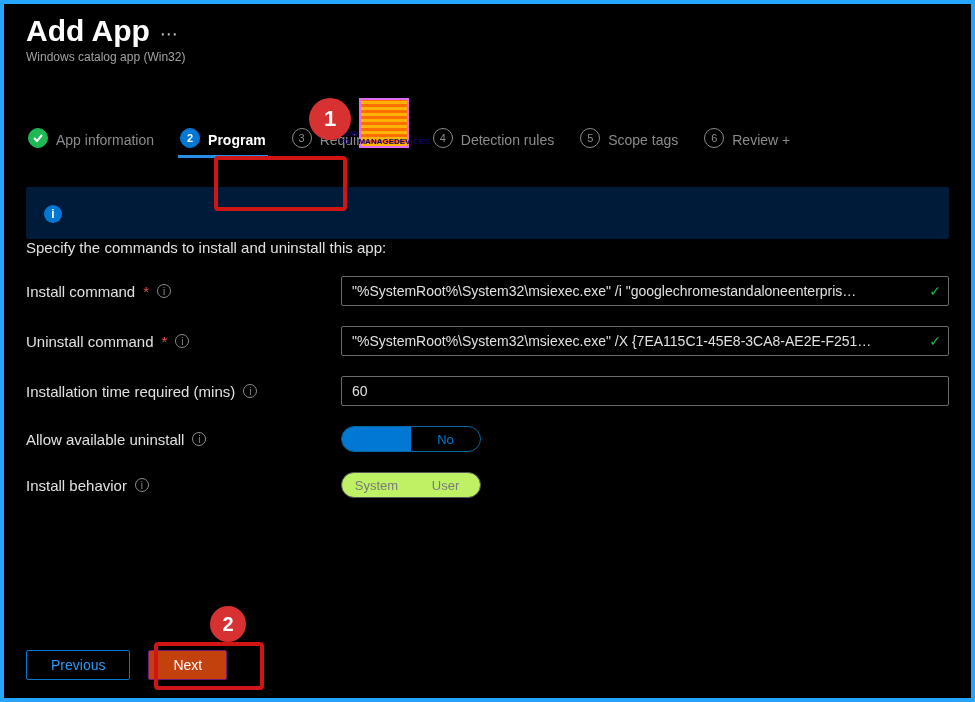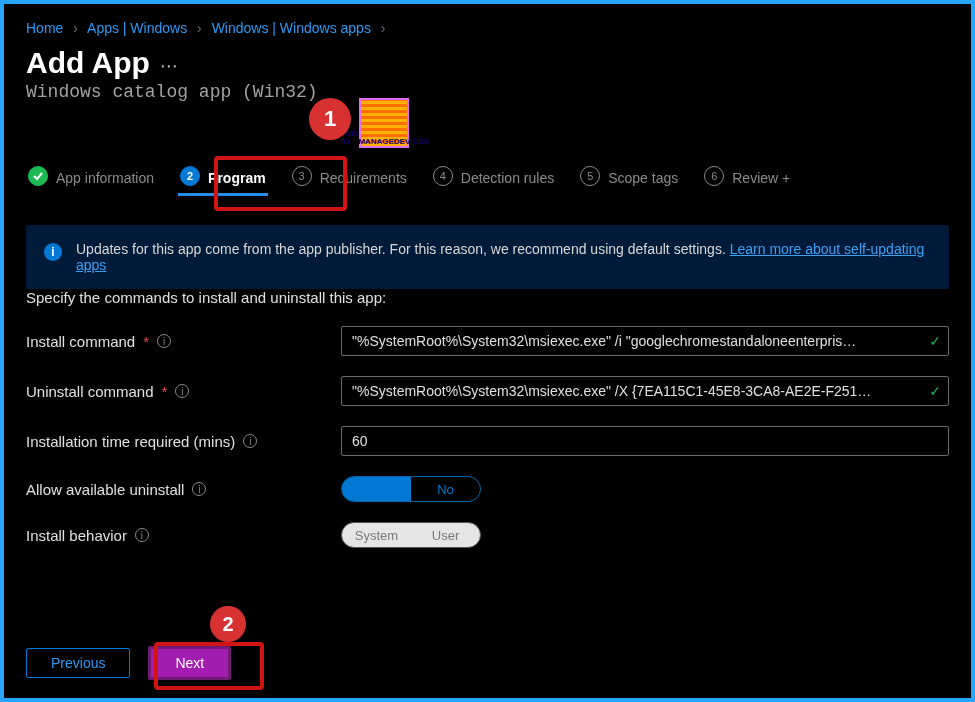--- a/index.html
+++ b/index.html
@@ -14,21 +14,21 @@
     border: 4px solid #26a6ff;
     position: relative;
   }
   .content { padding: 10px 22px 0 22px; }
   .breadcrumb { font-size: 14px; color: #2899f5; margin: 6px 0 10px 0; }
   .breadcrumb a { color: #2899f5; text-decoration: none; cursor: pointer; }
   .breadcrumb .sep { color: #6c6c6c; margin: 0 6px; }
   .title-row { display: flex; align-items: center; gap: 6px; }
   h1 { font-size: 30px; font-weight: 600; color: #fff; }
   .ellipsis-btn { color: #bdbdbd; font-size: 18px; padding: 2px 4px; cursor: pointer; position: relative; top: 3px; }
-  .subtitle { color: #a2a2a2; font-size: 18px; margin-top: 2px; font-family: Liberation Mono, monospace; }
+  .subtitle { color: #a2a2a2; font-size: 12px; margin-top: 2px; }
 
   .callout1 {
     position: absolute; left: 305px; top: 94px;
     width: 42px; height: 42px; border-radius: 50%;
     background: #d83131; color: #fff; display:flex; align-items:center; justify-content:center;
     font-size: 22px; font-weight:600; z-index: 30;
   }
   .logo-badge {
     position: absolute; left: 355px; top: 94px;
     width: 50px; height: 50px; background: #e06ef5;
@@ -87,48 +87,40 @@
   }
   .valid-check { position:absolute; right:8px; top:50%; transform:translateY(-50%); color:#1db954; font-size:14px; }
 
   .toggle-group { display:flex; border:1px solid #0369a1; border-radius:14px; overflow:hidden; height:26px; width:140px; }
   .toggle-group.disabled { border-color:#555; }
   .toggle-opt { flex:1; display:flex;align-items:center;justify-content:center; font-size:13px; cursor:pointer; }
   .toggle-opt.on { background:#0078d4; color:#fff; }
   .toggle-group .toggle-opt { color:#0078d4; }
   .toggle-group.disabled .toggle-opt { color:#7a7a7a; cursor:default; }
   .toggle-group.disabled .toggle-opt.on { background:transparent; color:#7a7a7a; }
-  .toggle-group.disabled { border-color:#555; background:#e5e5e5; }
+  .toggle-group.disabled { border-color:#555; background:#bef264; }
 
   .buttons { position:absolute; left:22px; bottom:18px; display:flex; gap:18px; align-items:center; }
   .btn {
     padding: 6px 24px; font-size:14px; cursor:pointer; border-radius:2px;
   }
   .btn.secondary { background:transparent; border:1px solid #0078d4; color:#2899f5; }
-  .btn.primary { background:#a21caf; border:3px solid #701a75; color:#fff; }
+  .btn.primary { background:#c2410c; border:1px solid #701a75; color:#fff; }
 
   .callout2 {
     position:absolute; left:206px; bottom:56px;
     width:36px;height:36px;border-radius:50%;background:#d83131;color:#fff;
     display:flex;align-items:center;justify-content:center;font-size:20px;font-weight:600;z-index:30;
   }
   .next-highlight { position:absolute; left:150px; bottom:8px; width:110px; height:48px; border:4px solid #d11515; border-radius:4px; z-index:20; pointer-events:none; }
 </style>
 </head>
 <body>
 
 <div class="content">
-  <div class="breadcrumb">
-    <a>Home</a>
-    <span class="sep">›</span>
-    <a>Apps | Windows</a>
-    <span class="sep">›</span>
-    <a>Windows | Windows apps</a>
-    <span class="sep">›</span>
-  </div>
 
   <div class="title-row">
     <h1>Add App</h1>
     <span class="ellipsis-btn">⋯</span>
   </div>
   <div class="subtitle">Windows catalog app (Win32)</div>
 
   <div class="tabs">
     <div class="tab done">
       <span class="num check">
@@ -155,23 +147,20 @@
       <label>Scope tags</label>
     </div>
     <div class="tab">
       <span class="num">6</span>
       <label>Review +</label>
     </div>
   </div>
 
   <div class="info-box">
     <span class="icon">i</span>
-    <div>
-      <span>Updates for this app come from the app publisher. For this reason, we recommend using default settings. </span><a>Learn more about self-updating apps</a>
-    </div>
   </div>
 
   <div class="section-text">Specify the commands to install and uninstall this app:</div>
 
   <div class="form">
     <div class="row">
       <div class="label">
         <span>Install command</span> 
           <span class="req">*</span>
         <span class="tip-icon">i</span>

